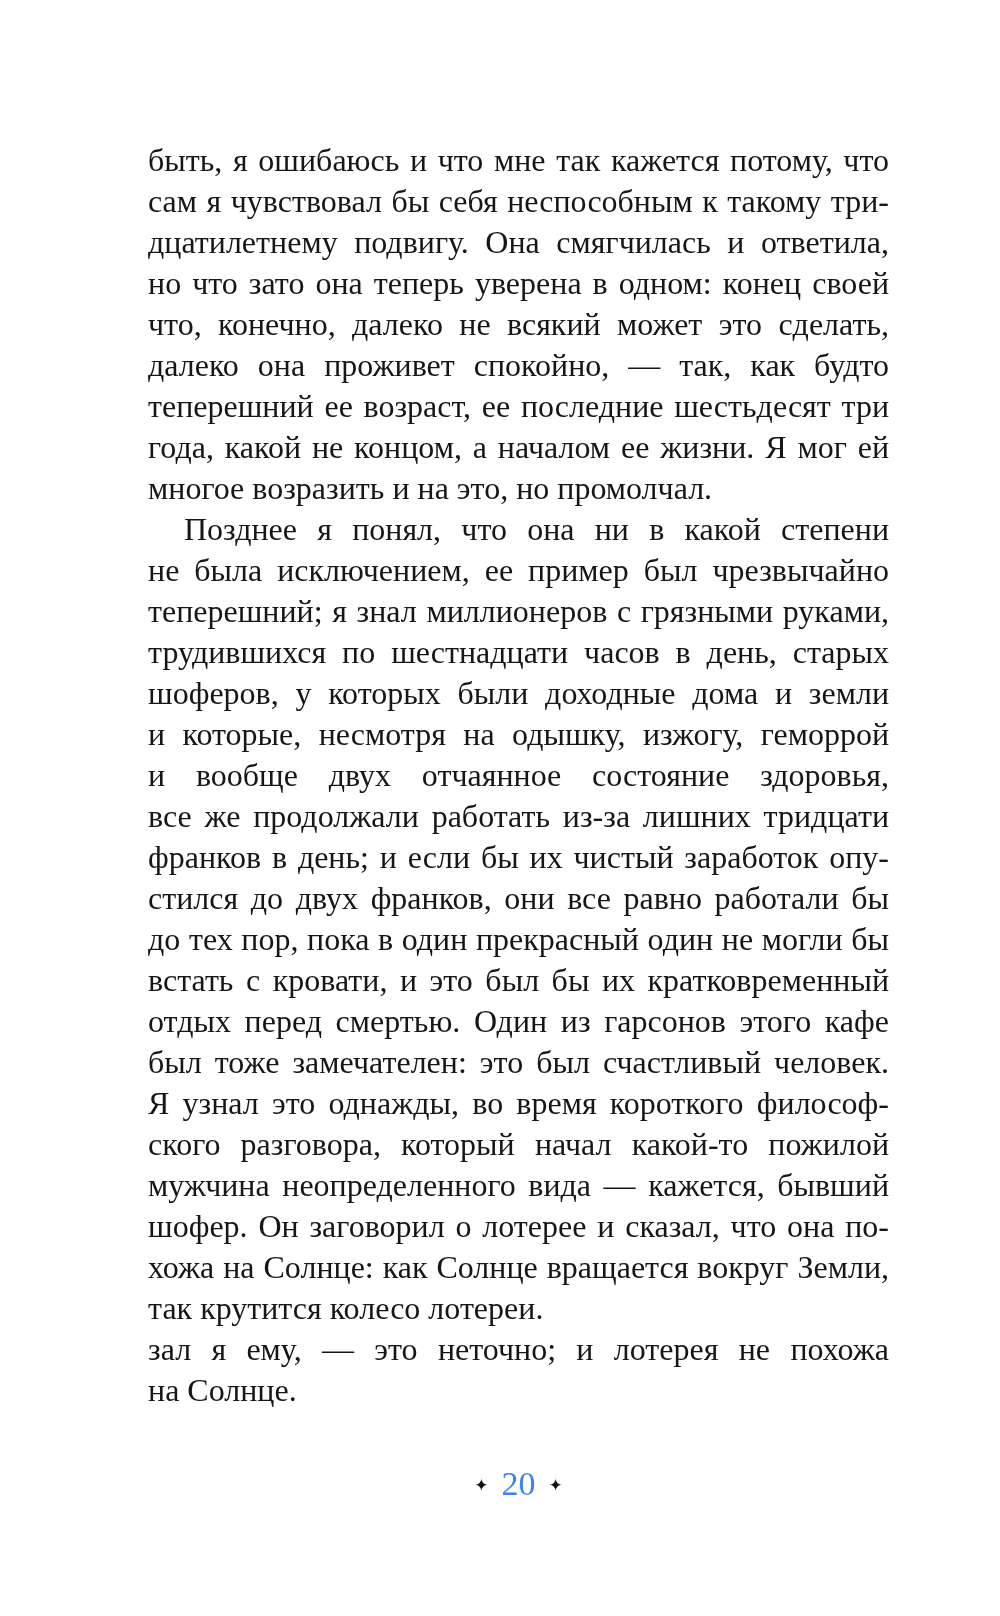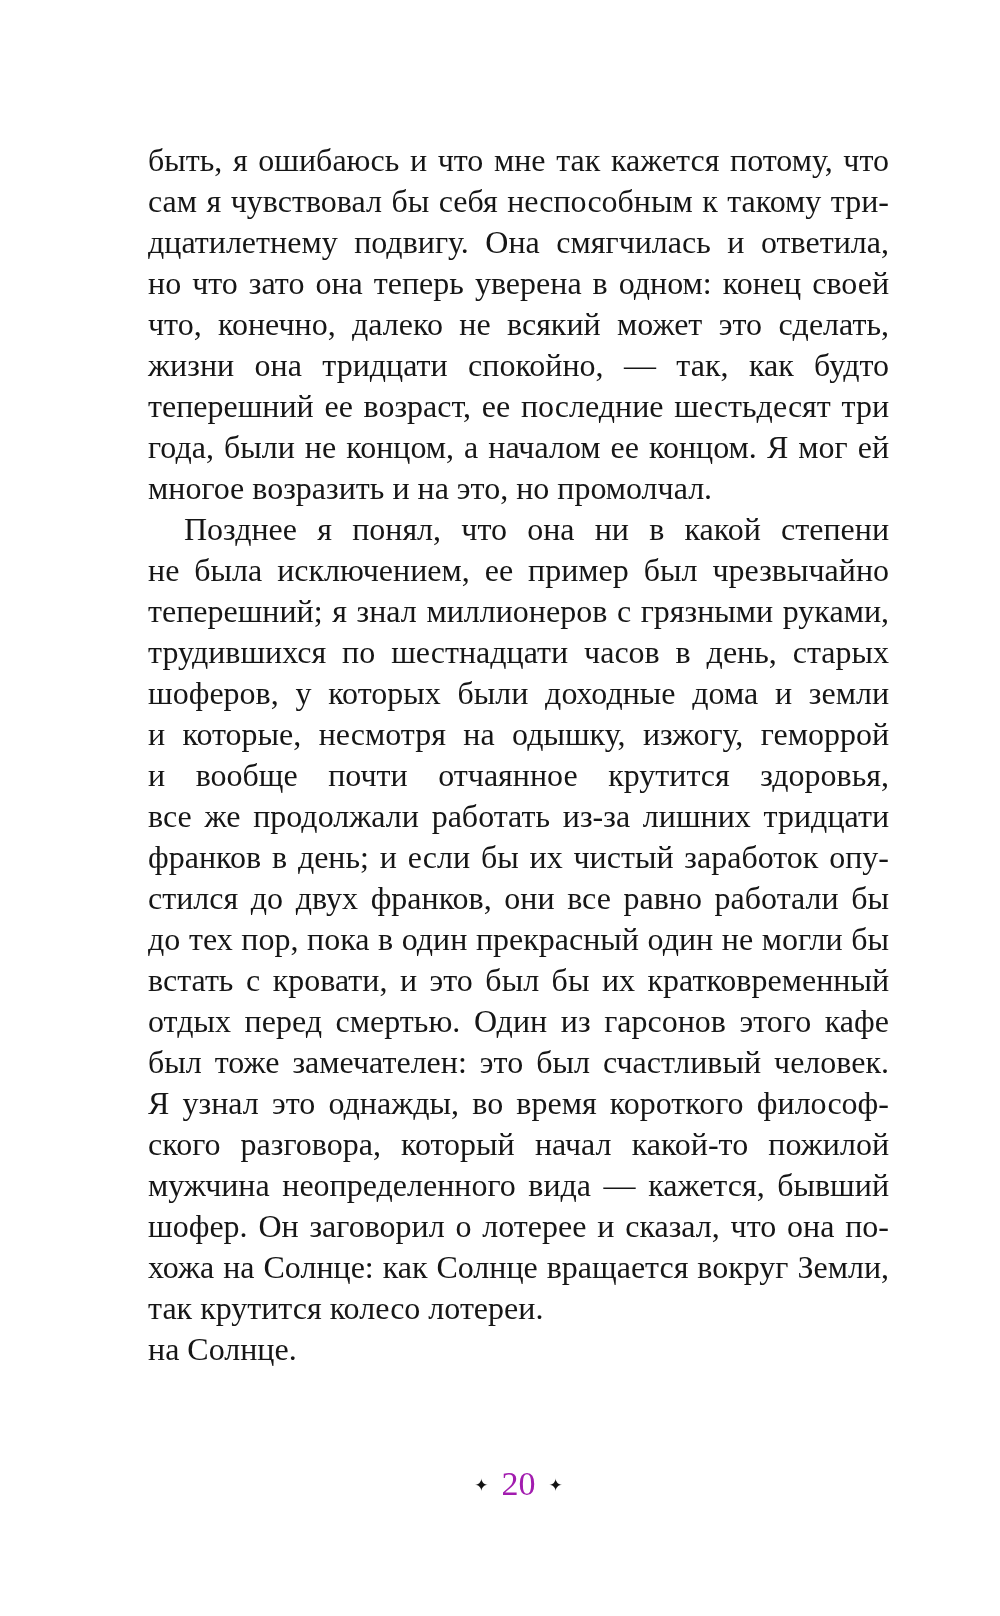--- a/index.html
+++ b/index.html
@@ -44,65 +44,66 @@
     top: 1464px;
     width: 741px;
     display: flex;
     align-items: center;
     justify-content: center;
     gap: 13px;
   }
   .page-number {
     font-size: 34px;
     line-height: 40px;
-    color: #a21caf;
+    color: #3b82f6;
   }
   .ornament {
     font-family: "DejaVu Sans", sans-serif;
     font-size: 17px;
     line-height: 17px;
     color: #121212;
     position: relative;
     top: 1px;
   }
 </style>
 </head>
 <body>
 
 <div class="page">
   <div class="text-block" id="text-block">
       <div class="line">быть, я ошибаюсь и что мне так кажется потому, что</div>
       <div class="line">сам я чувствовал бы себя неспособным к такому три-</div>
       <div class="line">дцатилетнему подвигу. Она смягчилась и ответила,</div>
       <div class="line">но что зато она теперь уверена в одном: конец своей</div>
       <div class="line">что, конечно, далеко не всякий может это сделать,</div>
-      <div class="line">жизни она тридцати спокойно, — так, как будто</div>
+      <div class="line">далеко она проживет спокойно, — так, как будто</div>
       <div class="line">теперешний ее возраст, ее последние шестьдесят три</div>
-      <div class="line">года, были не концом, а началом ее концом. Я мог ей</div>
+      <div class="line">года, какой не концом, а началом ее жизни. Я мог ей</div>
       <div class="line last">многое возразить и на это, но промолчал.</div>
       <div class="line first">Позднее я понял, что она ни в какой степени</div>
       <div class="line">не была исключением, ее пример был чрезвычайно</div>
       <div class="line">теперешний; я знал миллионеров с грязными руками,</div>
       <div class="line">трудившихся по шестнадцати часов в день, старых</div>
       <div class="line">шоферов, у которых были доходные дома и земли</div>
       <div class="line">и которые, несмотря на одышку, изжогу, геморрой</div>
-      <div class="line">и вообще почти отчаянное крутится здоровья,</div>
+      <div class="line">и вообще двух отчаянное состояние здоровья,</div>
       <div class="line">все же продолжали работать из-за лишних тридцати</div>
       <div class="line">франков в день; и если бы их чистый заработок опу-</div>
       <div class="line">стился до двух франков, они все равно работали бы</div>
       <div class="line">до тех пор, пока в один прекрасный один не могли бы</div>
       <div class="line">встать с кровати, и это был бы их кратковременный</div>
       <div class="line">отдых перед смертью. Один из гарсонов этого кафе</div>
       <div class="line">был тоже замечателен: это был счастливый человек.</div>
       <div class="line">Я узнал это однажды, во время короткого философ-</div>
       <div class="line">ского разговора, который начал какой-то пожилой</div>
       <div class="line">мужчина неопределенного вида — кажется, бывший</div>
       <div class="line">шофер. Он заговорил о лотерее и сказал, что она по-</div>
       <div class="line">хожа на Солнце: как Солнце вращается вокруг Земли,</div>
       <div class="line last">так крутится колесо лотереи.</div>
+      <div class="line">зал я ему, — это неточно; и лотерея не похожа</div>
       <div class="line last">на Солнце.</div>
     </div>
   <div class="footer">
     <span class="ornament">✦</span>
     <span class="page-number">20</span>
     <span class="ornament">✦</span>
   </div>
 </div>
 
 </body></html>

